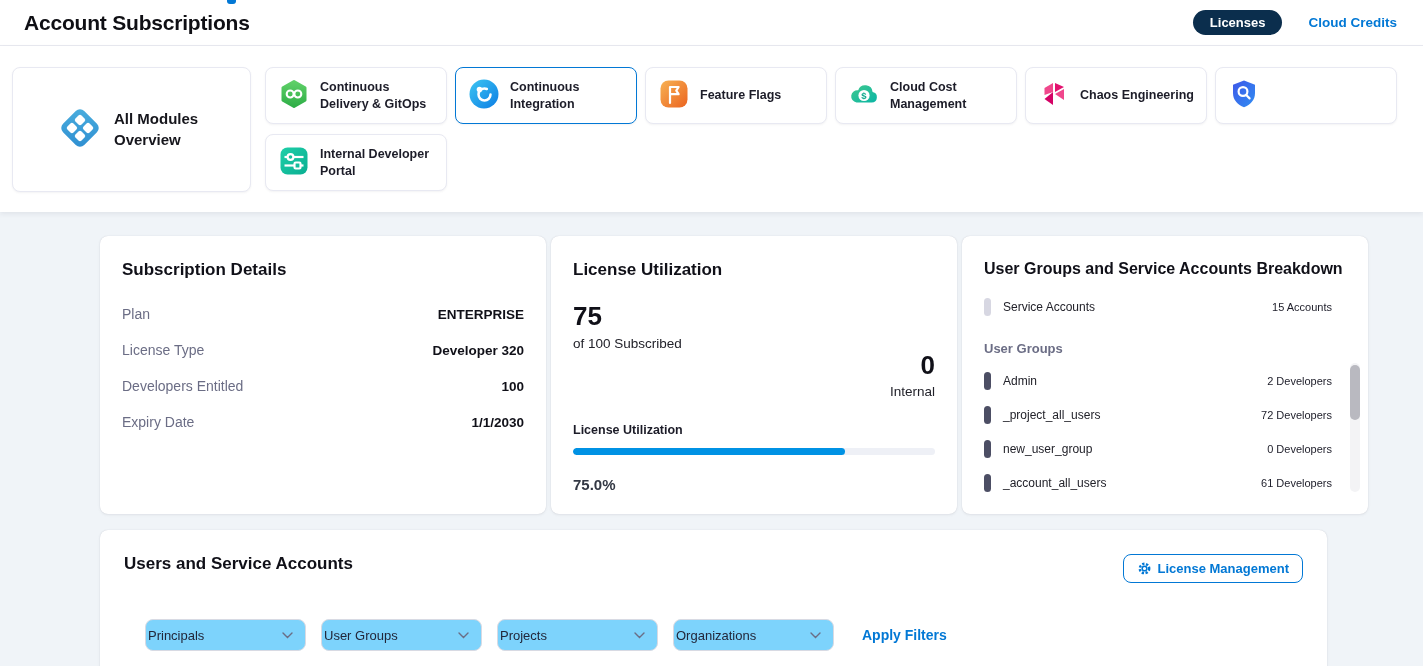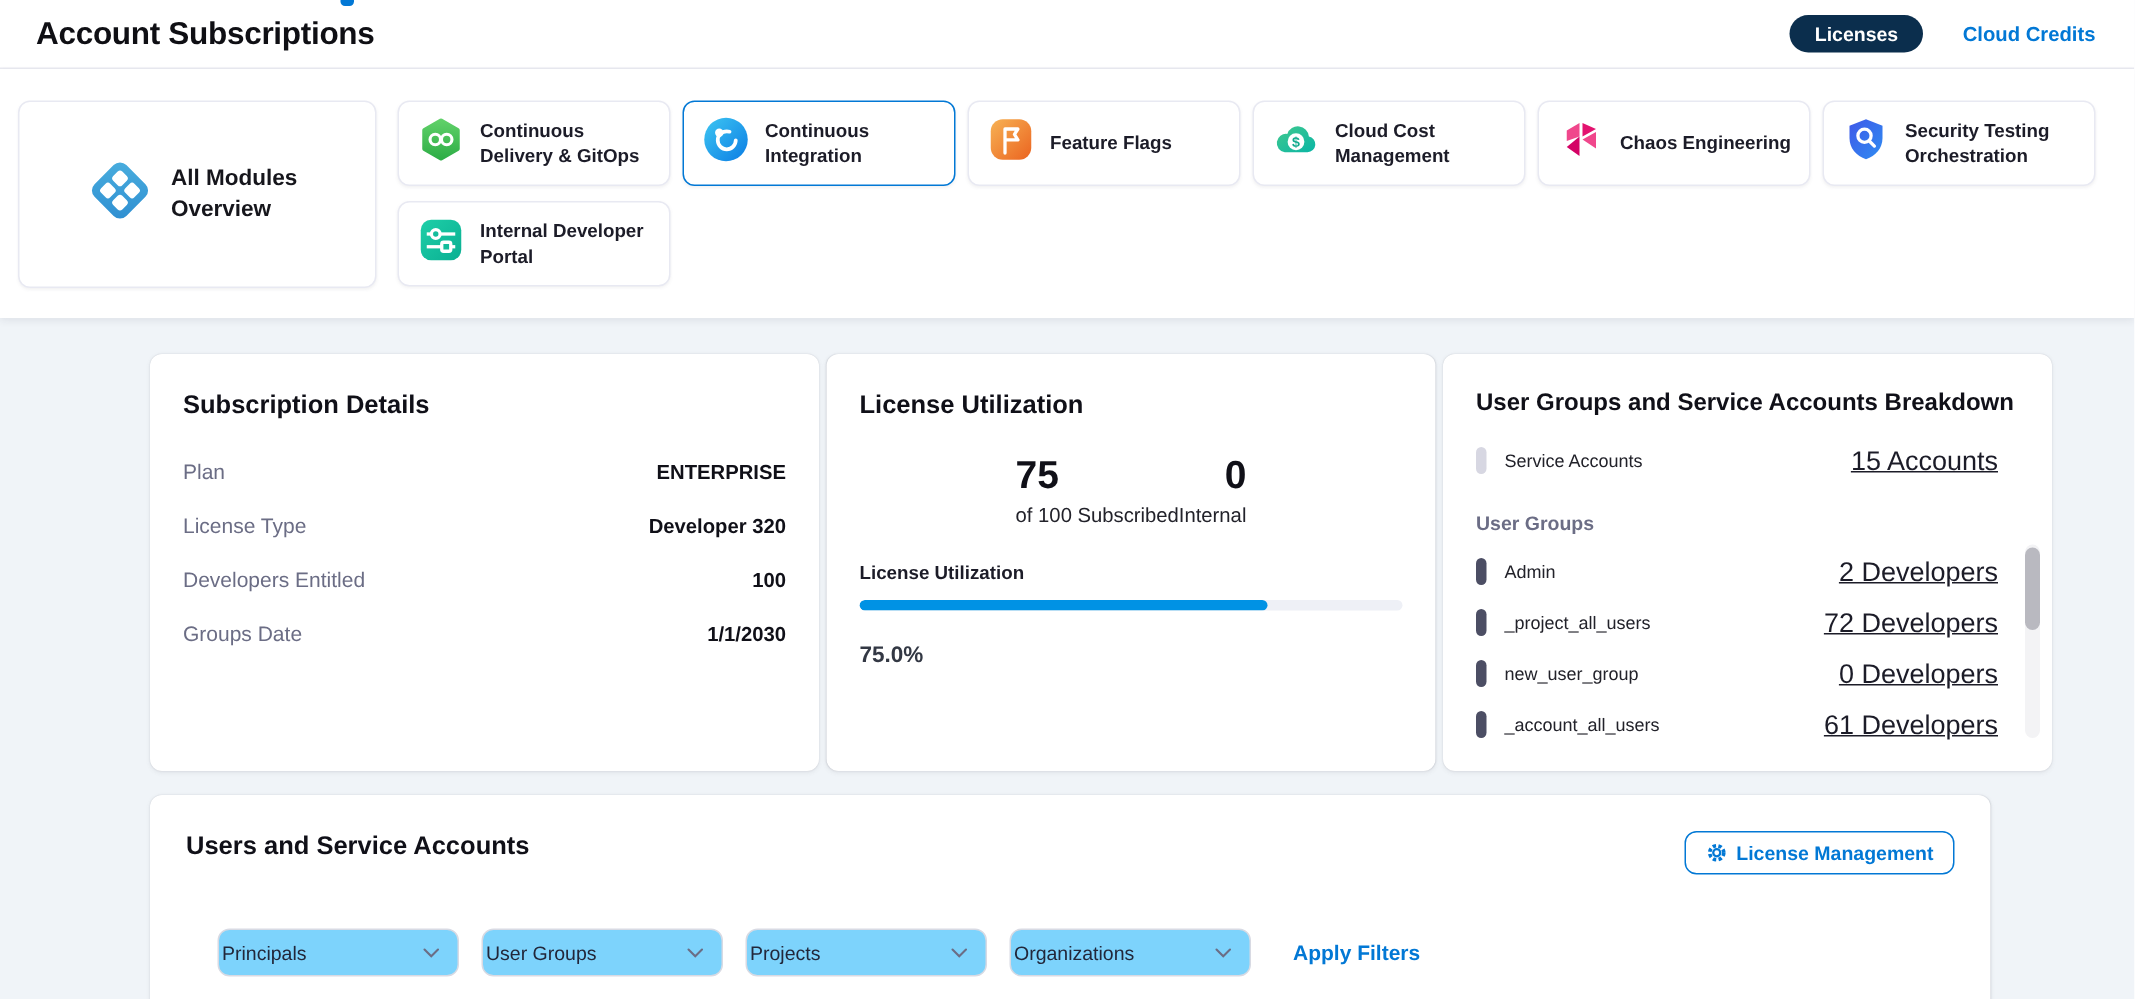--- a/index.html
+++ b/index.html
@@ -39,38 +39,38 @@
   .card { background:#fff; border-radius:8px; box-shadow:0 0 1px rgba(40,41,61,0.18), 0 1px 3px rgba(96,97,112,0.10); }
   .card-title { font-size:17px; font-weight:700; color:#101018; }
 
   .card-sub { width:446px; height:278px; padding:24px 22px; }
   .kv-rows { margin-top:16px; }
   .kv-row { display:flex; justify-content:space-between; align-items:center; height:36px; }
   .kv-label { font-size:14px; color:#6b6d85; }
   .kv-value { font-size:13.5px; font-weight:600; color:#101018; }
 
   .card-util { width:406px; height:278px; padding:24px 22px; }
-  .util-stats { margin-top:22px; display:flex; justify-content:center; }
+  .util-stats { margin-top:22px; display:flex; justify-content:center;flex-direction:column; }
   .stat-big { font-size:26px; font-weight:700; color:#101018; line-height:1.1; }
   .stat-sub { font-size:13.5px; color:#22222a; margin-top:5px; }
   .stat-right { text-align:right; }
   .bar-label { margin-top:24px; font-size:12.5px; font-weight:700; color:#1c1c28; }
   .bar-track { margin-top:11px; height:7px; background:#eef0f6; border-radius:4px; overflow:hidden; }
   .bar-fill { height:100%; background:#0092e4; border-radius:4px; }
   .pct-label { margin-top:21px; font-size:15px; font-weight:600; color:#333844; }
 
   .card-breakdown { position:relative; width:406px; height:278px; padding:24px 22px 0 22px; }
   .bd-title { font-size:16px; font-weight:700; color:#101018; white-space:nowrap; }
   .bd-row { display:flex; align-items:center; height:34px; }
   .bd-row.sa { margin-top:12px; }
   .bd-pill { width:7px; height:18px; border-radius:4px; flex:0 0 auto; }
   .bd-pill.light { background:#d7d7e2; }
   .bd-pill.dark { background:#4c4e64; }
   .bd-name { margin-left:12px; font-size:12px; color:#22222a; }
-  .bd-count { margin-left:auto; font-size:18px; color:#1c1c28; padding-right:14px;text-decoration:underline; }
+  .bd-count { margin-left:auto; font-size:11px; color:#1c1c28; padding-right:14px; }
   .bd-subhead { margin-top:17px; height:15px; font-size:13px; font-weight:700; color:#6b6d85; }
   .bd-list { margin-top:8px; }
   .bd-scrollbar { position:absolute; right:8px; top:127px; width:10px; height:129px;
                   background:#f3f3f5; border-radius:5px; }
   .bd-thumb { position:absolute; left:0; top:2px; width:10px; height:55px; background:#b9b9c0;
               border-radius:5px; cursor:pointer; }
 
   
   .bottom-card { margin-top:16px; width:1227px; height:220px; background:#fff; border-radius:8px;
                  box-shadow:0 0 1px rgba(40,41,61,0.18), 0 1px 3px rgba(96,97,112,0.10);
@@ -208,21 +208,20 @@
       </div>
 
       <div class="module-card">
         <span>
           <svg width="32" height="32" viewBox="0 0 32 32">
             <path d="M16 2.5 L27 6.8 V15 c0 7.2-4.6 11.7-11 14.2 C9.6 26.7 5 22.2 5 15 V6.8 Z" fill="url(#gSEC)"></path>
             <circle cx="15" cy="13.5" r="4.4" fill="none" stroke="#fff" stroke-width="2.2"></circle>
             <line x1="18.2" y1="17" x2="21.6" y2="20.4" stroke="#fff" stroke-width="2.2" stroke-linecap="round"></line>
           </svg>
         </span>
-        <span class="module-label">Security Testing Orchestration</span>
       </div>
 
       <div class="module-card">
         <span>
           <svg width="32" height="32" viewBox="0 0 32 32">
             <rect x="2.5" y="2.5" width="27" height="27" rx="7" fill="url(#gIDP)"></rect>
             <line x1="6.5" y1="12" x2="25.5" y2="12" stroke="#fff" stroke-width="2.2"></line>
             <circle cx="12.5" cy="12" r="2.9" fill="#14bd9c" stroke="#fff" stroke-width="2.2"></circle>
             <line x1="6.5" y1="20.5" x2="25.5" y2="20.5" stroke="#fff" stroke-width="2.2"></line>
             <rect x="16.5" y="17.5" width="6" height="6" rx="1.2" fill="#14bd9c" stroke="#fff" stroke-width="2.2"></rect>
@@ -246,21 +245,21 @@
           </div>
           <div class="kv-row">
             <span class="kv-label">License Type</span>
             <span class="kv-value">Developer 320</span>
           </div>
           <div class="kv-row">
             <span class="kv-label">Developers Entitled</span>
             <span class="kv-value">100</span>
           </div>
           <div class="kv-row">
-            <span class="kv-label">Groups Date</span>
+            <span class="kv-label">Expiry Date</span>
             <span class="kv-value">1/1/2030</span>
           </div>
         </div>
       </div>
 
       <div class="card card-util">
         <div class="card-title">License Utilization</div>
         <div class="util-stats">
           <div>
             <div class="stat-big">75</div>

